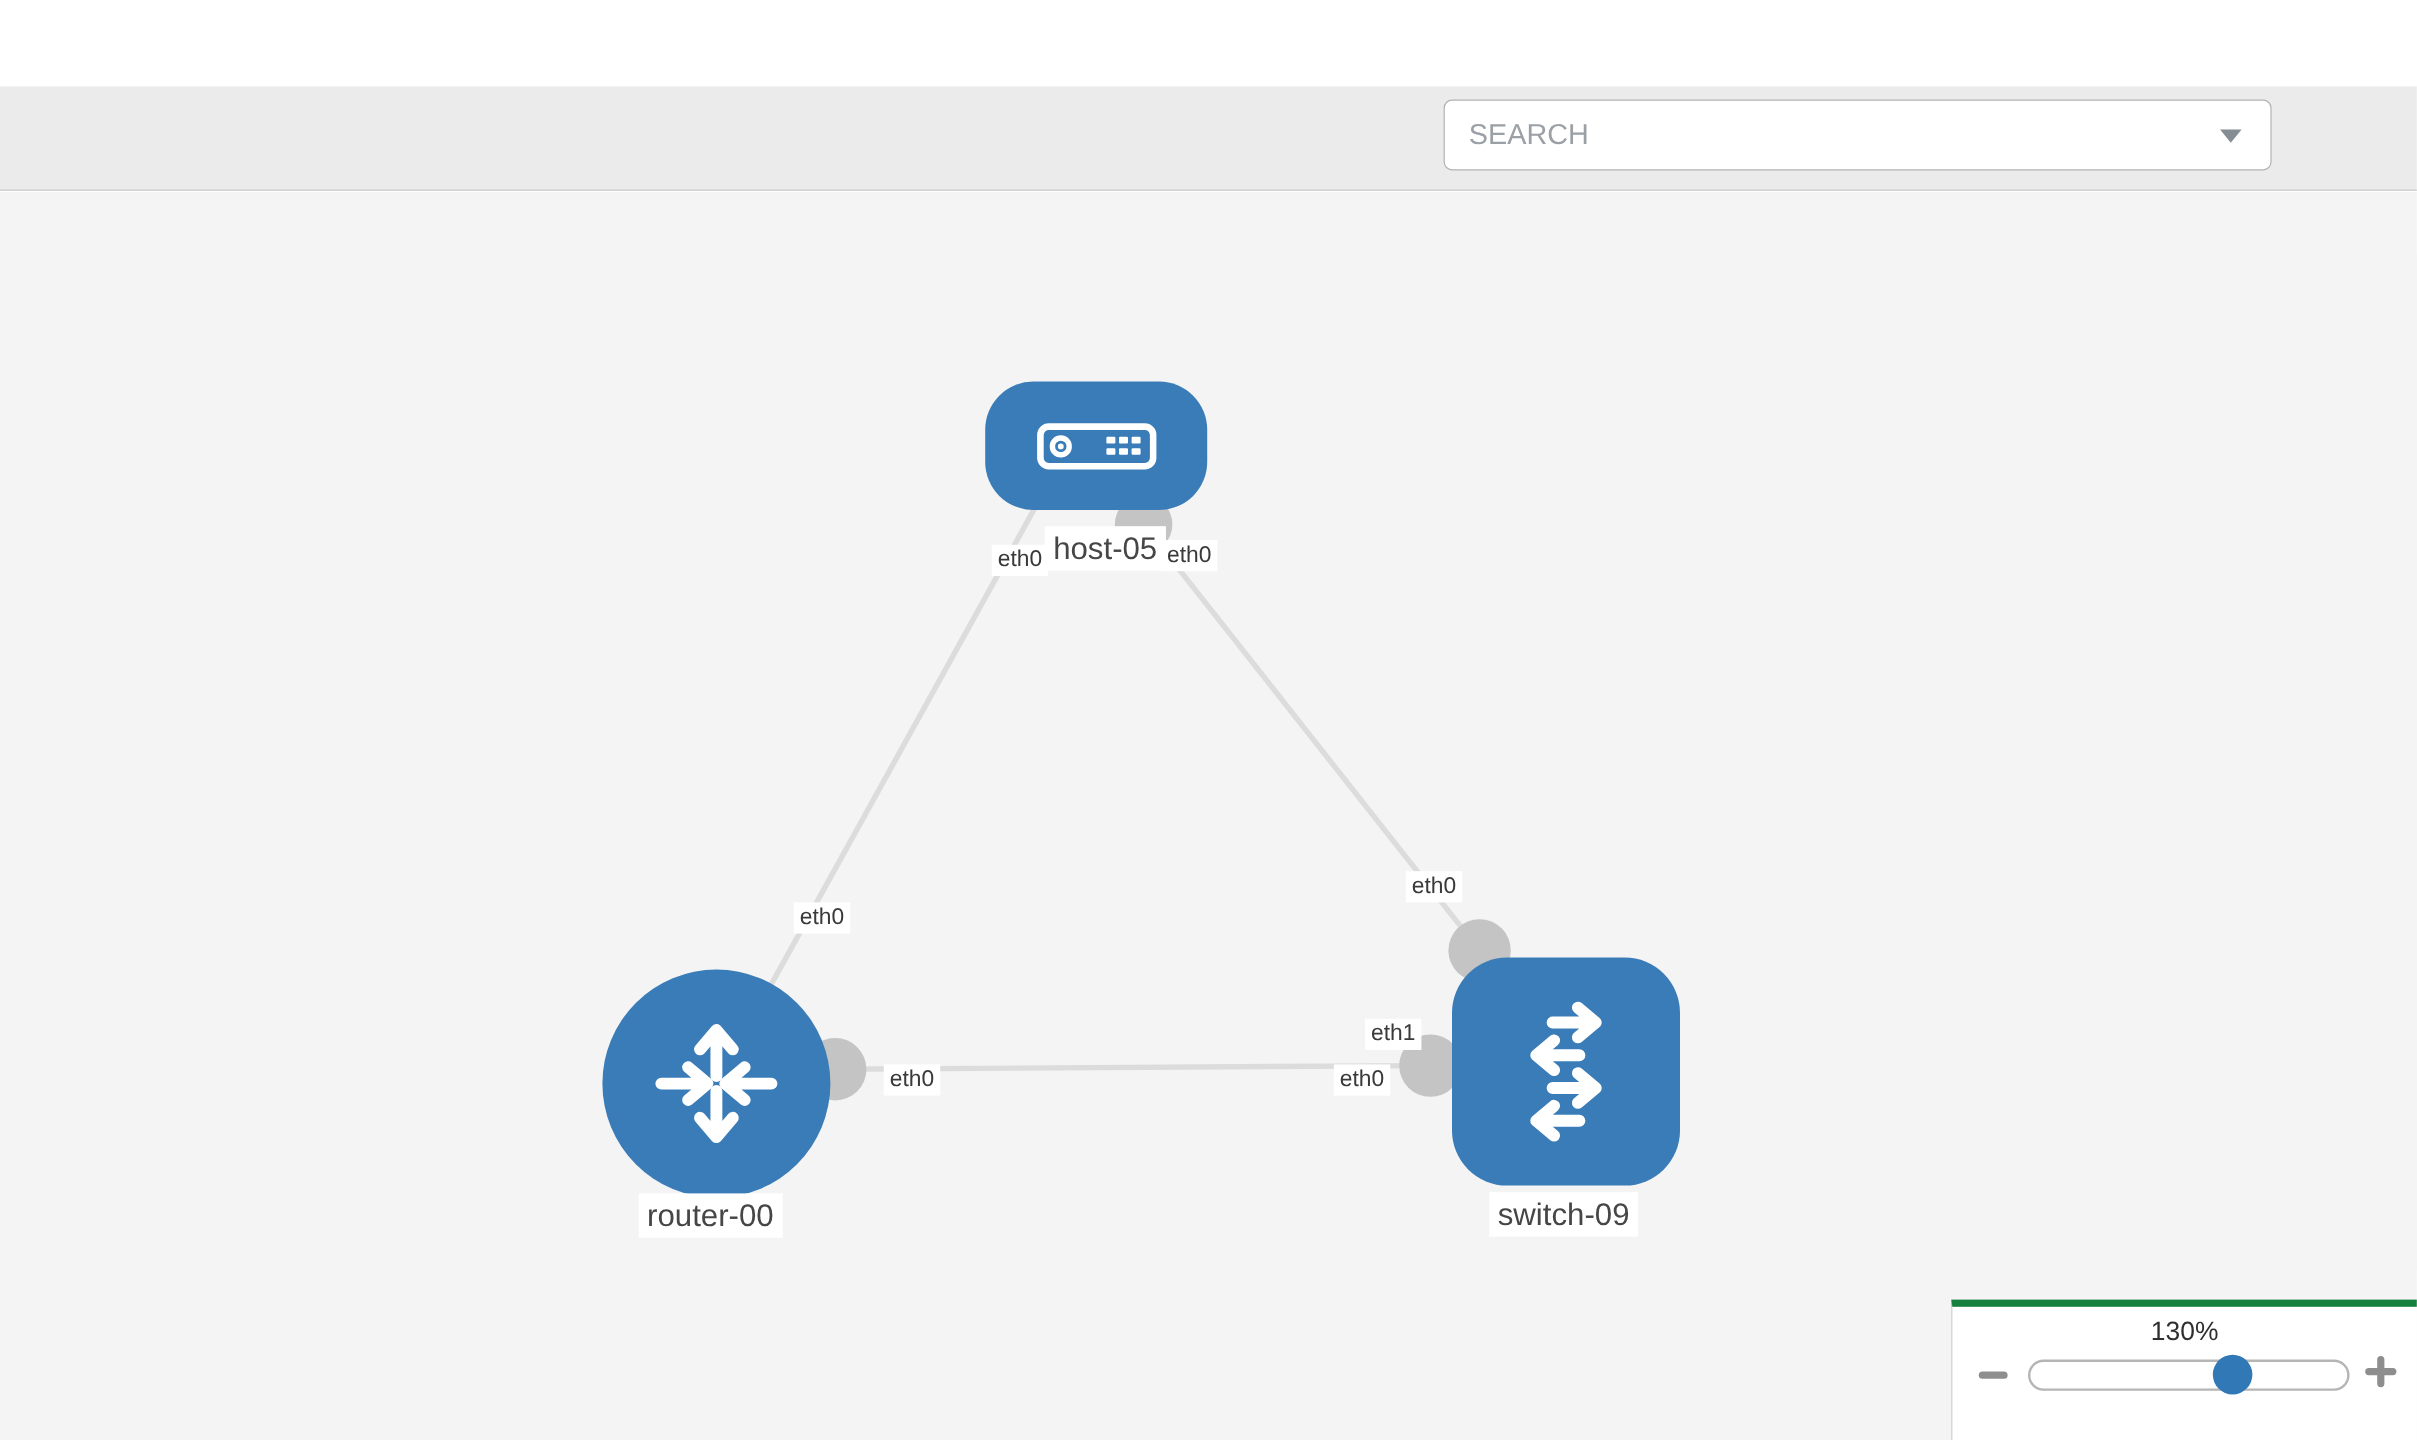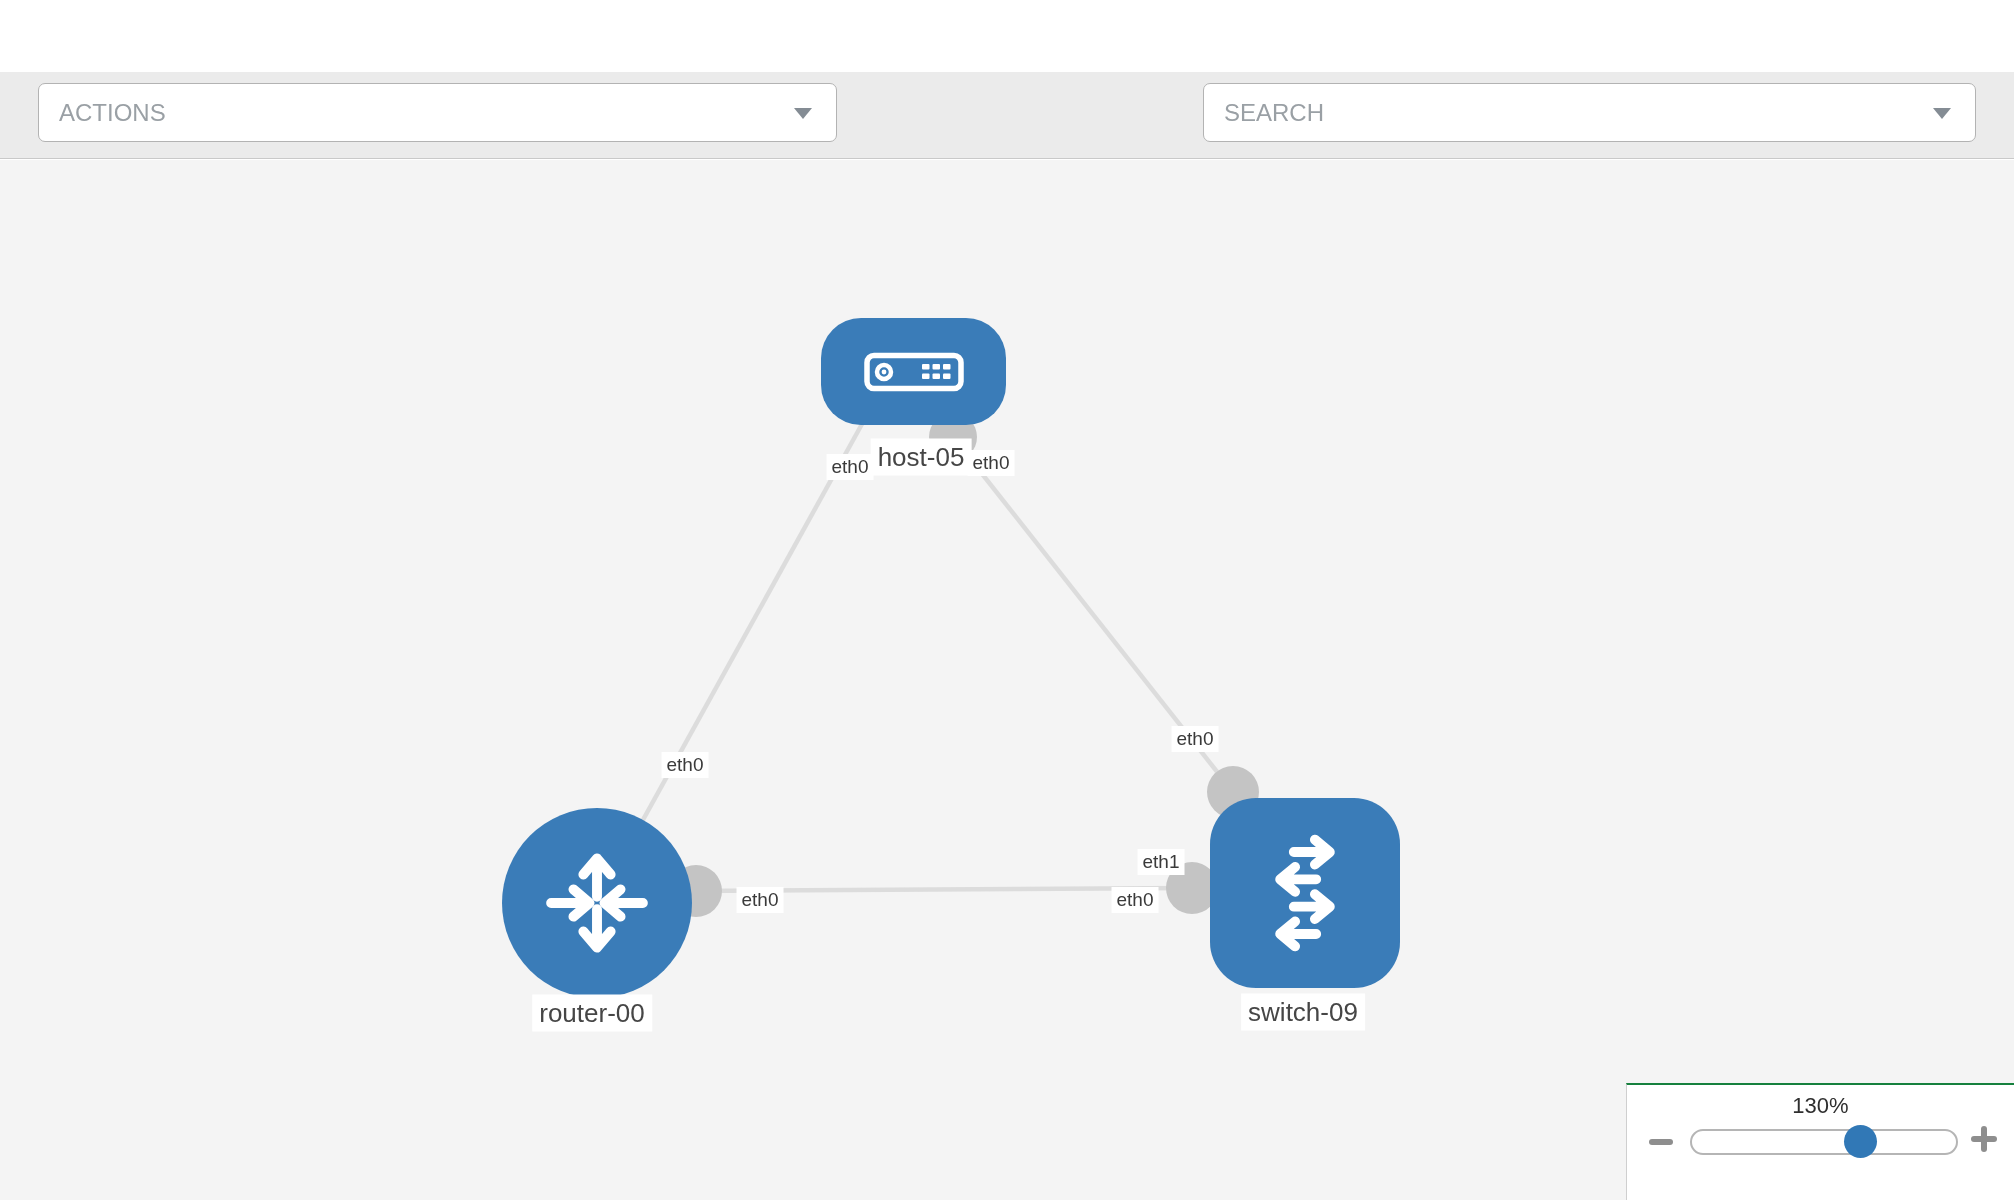--- a/index.html
+++ b/index.html
@@ -11,21 +11,21 @@
   .page-title { position:absolute; left:38px; top:50%; transform:translateY(-50%); font-size:27px; font-weight:bold; color:#4d4d4d; letter-spacing:0.2px; }
   .close-btn { position:absolute; right:36px; top:17px; width:34px; height:34px; cursor:pointer; }
 
   
   .toolbar { position:absolute; left:0; top:72px; width:2014px; height:87px; background:#ebebeb; border-bottom:1px solid #c9c9c9; }
   .selectbox { position:absolute; top:11px; height:59px; background:#fff; border:1px solid #b3b3b3; border-radius:7px; }
   .selectbox .ph { position:absolute; left:20px; top:50%; transform:translateY(-50%); font-size:24px; color:#9aa0a5; }
   .caret { position:absolute; right:24px; top:50%; margin-top:-5px; width:0; height:0;
            border-left:9px solid transparent; border-right:9px solid transparent; border-top:11px solid #848c94; }
   .actions-box { left:38px; width:799px; }
-  .search-box  { left:1203px; width:773px; }
+  .search-box  { left:1203px; width:690px; }
   .tool-icon { position:absolute; top:96px; width:38px; height:38px; cursor:pointer; }
   .wrench-pos { left:1049px; }
   .key-pos    { left:1116px; }
 
   
   .canvas { position:absolute; left:0; top:160px; width:2014px; height:1040px; background:#f4f4f4; overflow:hidden; }
   .stage { position:absolute; left:0; top:-160px; width:2014px; height:1200px; }
   .stage svg.links { position:absolute; left:0; top:0; }
   .connector { position:absolute; border-radius:50%; background:#c4c4c4; }
   .node { position:absolute; background:#3a7cb8; display:flex; align-items:center; justify-content:center; cursor:pointer; }
@@ -35,41 +35,37 @@
   .node--host svg   { width:100px; height:40px; }
   .node--router svg { width:124px; height:124px; }
   .node--switch svg { width:124px; height:124px; }
   .node-label { position:absolute; transform:translate(-50%,-50%); background:#ffffff; color:#464646;
                 font-size:26px; padding:3px 7px; white-space:nowrap; }
   .iface-label { position:absolute; transform:translate(-50%,-50%); background:#ffffff; color:#3a3a3a;
                  font-size:19px; padding:2px 5px; white-space:nowrap; }
 
   
   .zoom-panel { position:absolute; left:1626px; top:1083px; width:388px; height:117px; background:#ffffff;
-                border-top:2px solid #15803d; border-left:1px solid #cfcfcf; }
+                border-top:6px solid #15803d; border-left:1px solid #cfcfcf; }
   .zoom-level { position:absolute; left:0; top:8px; width:100%; text-align:center; font-size:22px; color:#2f2f2f; }
   .zoom-minus { position:absolute; left:22px; top:54px; width:24px; height:6px; border-radius:3px; background:#8e8e8e; cursor:pointer; }
   .zoom-track { position:absolute; left:63px; top:44px; width:268px; height:26px; background:#fff;
                 border:2px solid #b5b5b5; border-radius:13px; cursor:pointer; }
   .zoom-thumb { position:absolute; top:-6.5px; width:33px; height:33px; border-radius:50%; background:#3178b6; cursor:grab; }
   .zoom-plus  { position:absolute; left:344px; top:41px; width:26px; height:26px; cursor:pointer; }
   .zoom-plus .h { position:absolute; left:0; top:10px; width:26px; height:6px; border-radius:3px; background:#8e8e8e; }
   .zoom-plus .v { position:absolute; left:10px; top:0; width:6px; height:26px; border-radius:3px; background:#8e8e8e; }
 </style>
 </head>
 <body>
 
 <div class="app">
 
 
   <div class="toolbar">
-    <div class="selectbox actions-box">
-      <span class="ph">ACTIONS</span>
-      <span class="caret"></span>
-    </div>
 
     <div class="tool-icon wrench-pos">
       <svg width="36" height="36" viewBox="0 0 512 512">
         <path fill="#858d95" d="M507.73 109.1c-2.24-9.03-13.54-12.09-20.12-5.51l-74.36 74.36-67.88-11.31-11.31-67.88 74.36-74.36c6.62-6.62 3.43-17.9-5.66-20.16-47.38-11.74-99.55.91-136.58 37.93-39.64 39.64-50.55 97.1-34.05 147.2L18.74 402.76c-24.99 24.99-24.99 65.51 0 90.5 24.99 24.99 65.51 24.99 90.5 0l213.21-213.21c50.12 16.71 107.47 5.68 147.37-34.22 37.07-37.07 49.7-89.32 37.91-136.73zM64 472c-13.25 0-24-10.75-24-24 0-13.26 10.75-24 24-24s24 10.74 24 24c0 13.25-10.75 24-24 24z"></path>
       </svg>
     </div>
 
     <div class="tool-icon key-pos">
       <svg width="36" height="36" viewBox="0 0 512 512">
         <g transform="scale(-1,1) translate(-512,0)">

